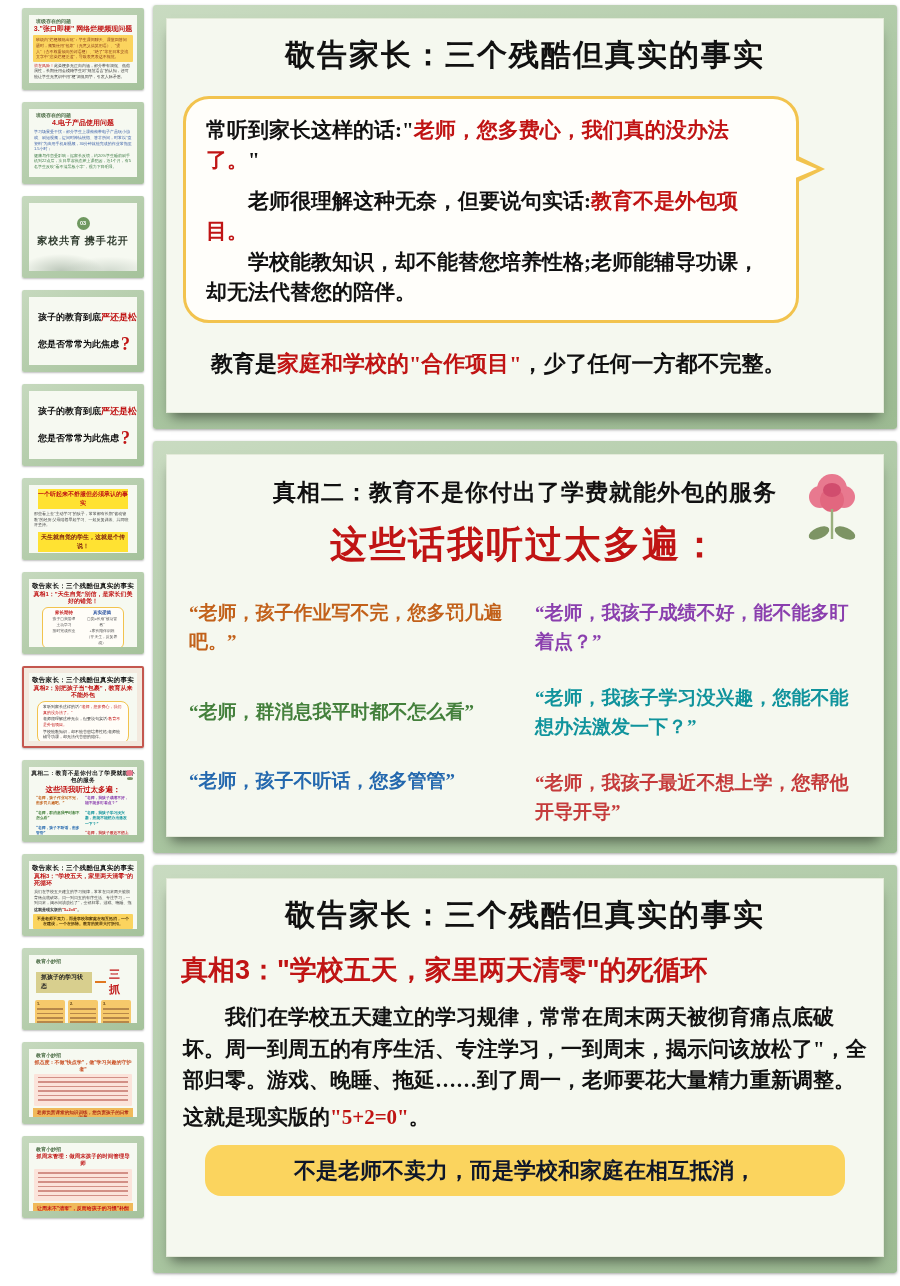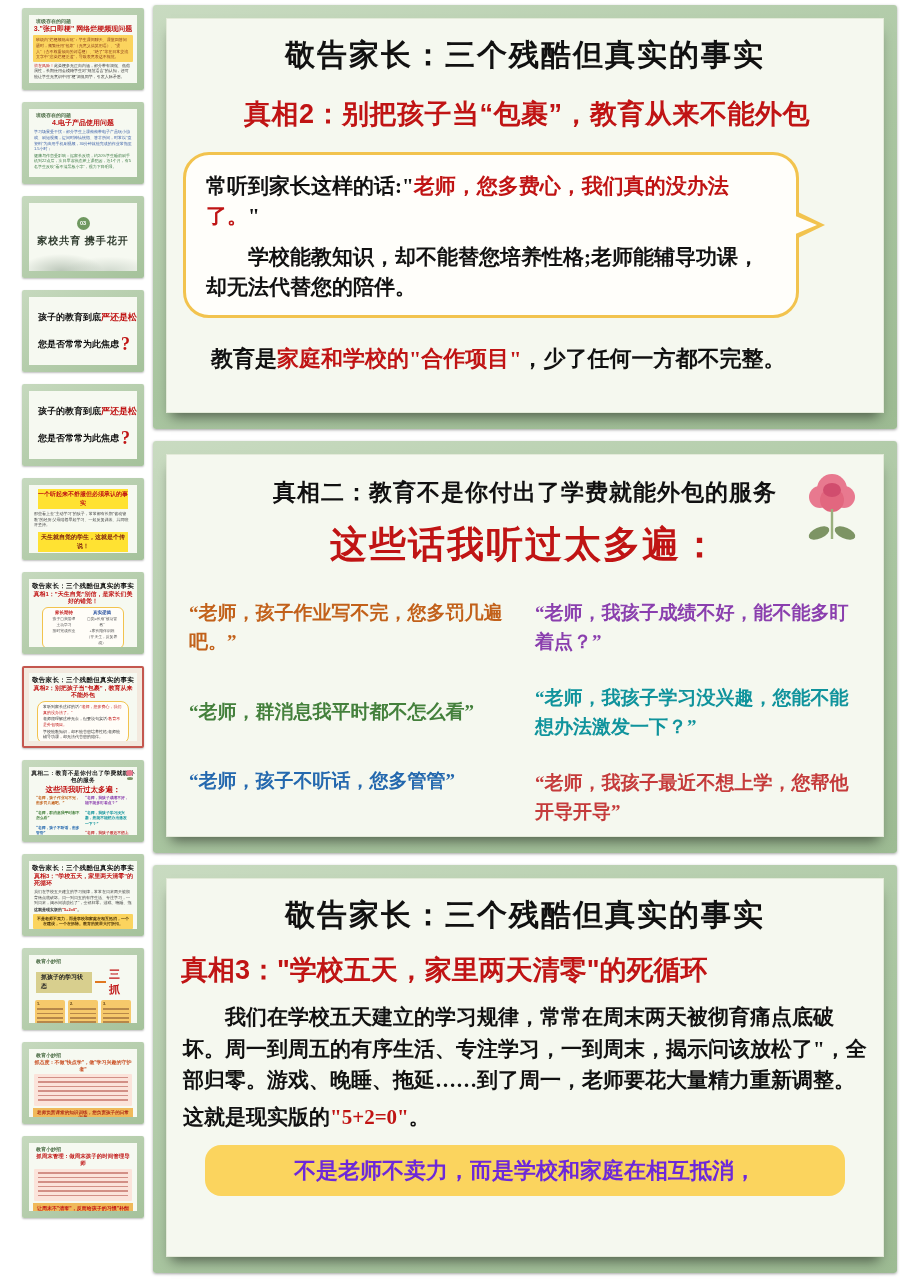--- a/index.html
+++ b/index.html
@@ -96,21 +96,21 @@
   .qcol{flex:1;display:flex;flex-direction:column;}
   .q{font-family:"Liberation Serif",serif;font-size:19px;line-height:1.55;font-weight:bold;margin:0;}
   .qcol-l .q{margin-bottom:40px;}
   .qcol-r .q{margin-bottom:26px;}
   .qcol .q:last-child{margin-bottom:0;}
   .s-body{margin:14px 16px 0;font-family:"Liberation Serif",serif;font-size:21px;line-height:1.5;color:#111;
           text-indent:2em;font-weight:bold;}
   .s-formula{margin:6px 16px 0;font-family:"Liberation Serif",serif;font-size:21px;font-weight:bold;color:#111;}
   .callout{margin:14px auto 0;width:640px;background:#fbd45e;border-radius:16px;padding:9px 14px;
            text-align:center;box-sizing:border-box;}
-  .callout p{margin:0;font-family:"Liberation Serif",serif;font-size:22px;font-weight:bold;color:#6d28d9;line-height:1.5;}
+  .callout p{margin:0;font-family:"Liberation Serif",serif;font-size:22px;font-weight:bold;color:#0f172a;line-height:1.5;}
 </style>
 </head>
 <body>
 
 <div class="sidebar">
 
   <div class="thumb">
     <div class="tin">
       <div class="t-hdr">班级存在的问题</div>
       <div class="t-title-red">3."张口即梗" 网络烂梗频现问题</div>
@@ -277,23 +277,23 @@
     </div>
   </div>
 
 </div>
 
 <div class="main">
 
   <section class="slide sA">
     <div class="card">
       <h1 class="s-title">敬告家长：三个残酷但真实的事实</h1>
-      <h2 class="s-sub">真相2：别把孩子当“包裹”，教育从来不能外包</h2>
       <div class="bubble">
         <p class="bp"><span style="color: rgb(17, 17, 17);">常听到家长这样的话:"</span><span style="color: rgb(192, 20, 20);">老师，您多费心，我们真的没办法了。</span><span style="color: rgb(17, 17, 17);">"</span></p>
+        <p class="bp ind"><span style="color: rgb(17, 17, 17);">老师很理解这种无奈，但要说句实话:</span><span style="color: rgb(192, 20, 20);">教育不是外包项目。</span></p>
         <p class="bp ind"><span style="color: rgb(17, 17, 17);">学校能教知识，却不能替您培养性格;老师能辅导功课，却无法代替您的陪伴。</span></p>
         <span class="tail-o"></span>
         <span class="tail-i"></span>
       </div>
       <p class="s-footer"><span style="color: rgb(17, 17, 17);">教育是</span><span style="color: rgb(192, 20, 20);">家庭和学校的"合作项目"</span><span style="color: rgb(17, 17, 17);">，少了任何一方都不完整。</span></p>
     </div>
   </section>
 
   <section class="slide sB">
     <div class="card">

